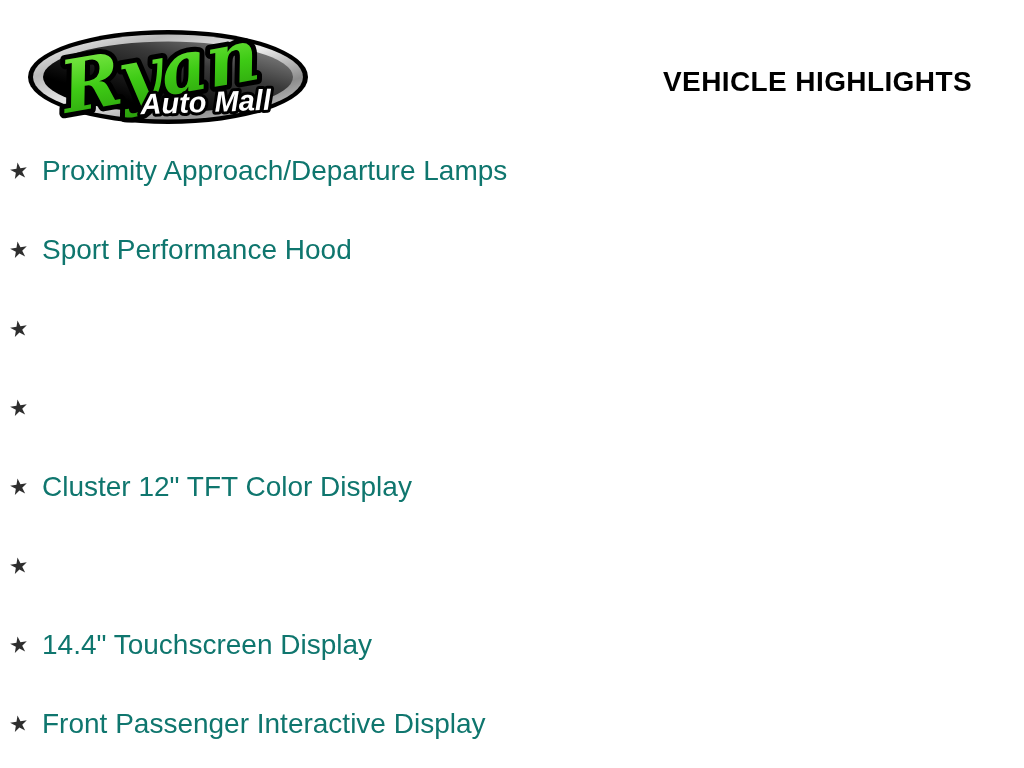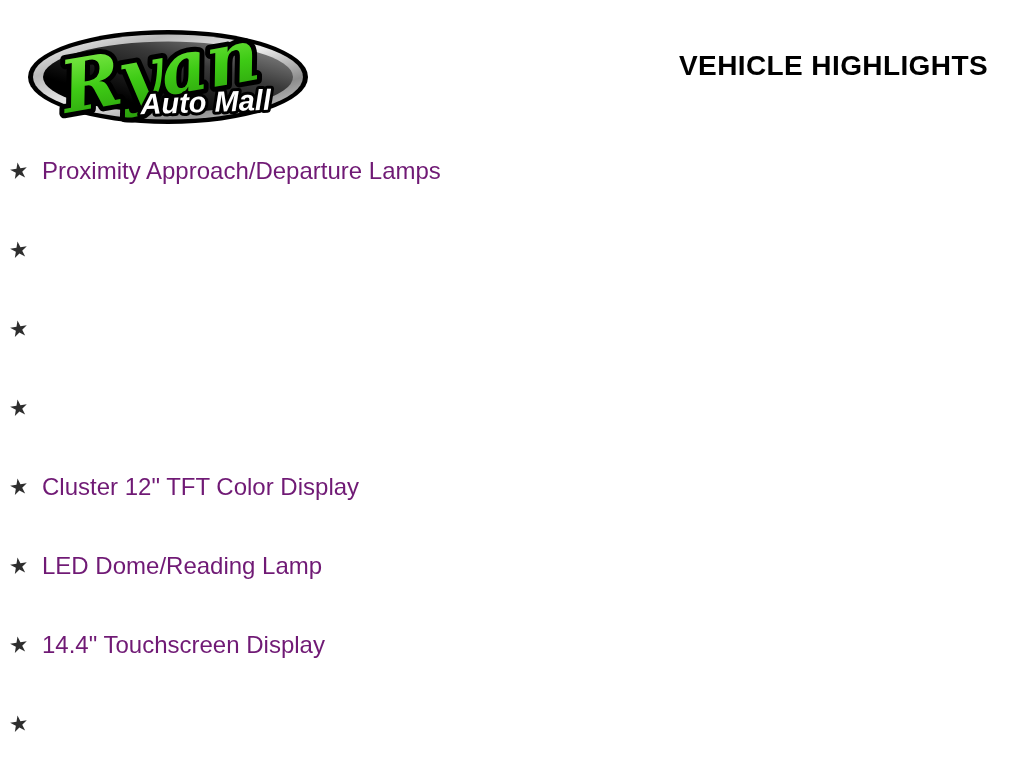--- a/index.html
+++ b/index.html
@@ -24,21 +24,21 @@
     left: 20px;
     top: 10px;
     width: 288px;
     height: 116px;
   }
   .logo-wrap svg { overflow: visible; display: block; }
   .page-title {
     position: absolute;
     top: 50px;
     right: 36px;
-    margin: 0;
+    margin: 16px;
     font-size: 28px;
     font-weight: bold;
     letter-spacing: 0.4px;
     color: #000000;
     white-space: nowrap;
   }
   .highlights-list {
     list-style: none;
     margin: 30px 0 0 0;
     padding: 0 0 0 9px;
@@ -52,23 +52,23 @@
     flex: 0 0 33px;
     width: 33px;
     font-size: 22px;
     line-height: 30px;
     color: #2e2e2e;
     display: inline-block;
     transform: rotate(-9deg);
     transform-origin: 11px 15px;
   }
   .item-label {
-    font-size: 24px;
+    font-size: 28px;
     line-height: 30px;
-    color: #701a75;
+    color: #0f766e;
     white-space: nowrap;
   }
 </style>
 </head>
 <body>
 
 <div class="page">
 
   <div class="header">
 
@@ -104,37 +104,38 @@
     <h1 class="page-title">VEHICLE HIGHLIGHTS</h1>
   </div>
 
   <ul class="highlights-list">
     <li>
       <span class="star">★</span>
       <span class="item-label">Proximity Approach/Departure Lamps</span>
     </li>
     <li>
       <span class="star">★</span>
+      <span class="item-label">Sport Performance Hood</span>
     </li>
     <li>
       <span class="star">★</span>
     </li>
     <li>
       <span class="star">★</span>
     </li>
     <li>
       <span class="star">★</span>
       <span class="item-label">Cluster 12" TFT Color Display</span>
     </li>
     <li>
       <span class="star">★</span>
-      <span class="item-label">LED Dome/Reading Lamp</span>
     </li>
     <li>
       <span class="star">★</span>
       <span class="item-label">14.4" Touchscreen Display</span>
     </li>
     <li>
       <span class="star">★</span>
+      <span class="item-label">Front Passenger Interactive Display</span>
     </li>
   </ul>
 
 </div>
 
 </body></html>

